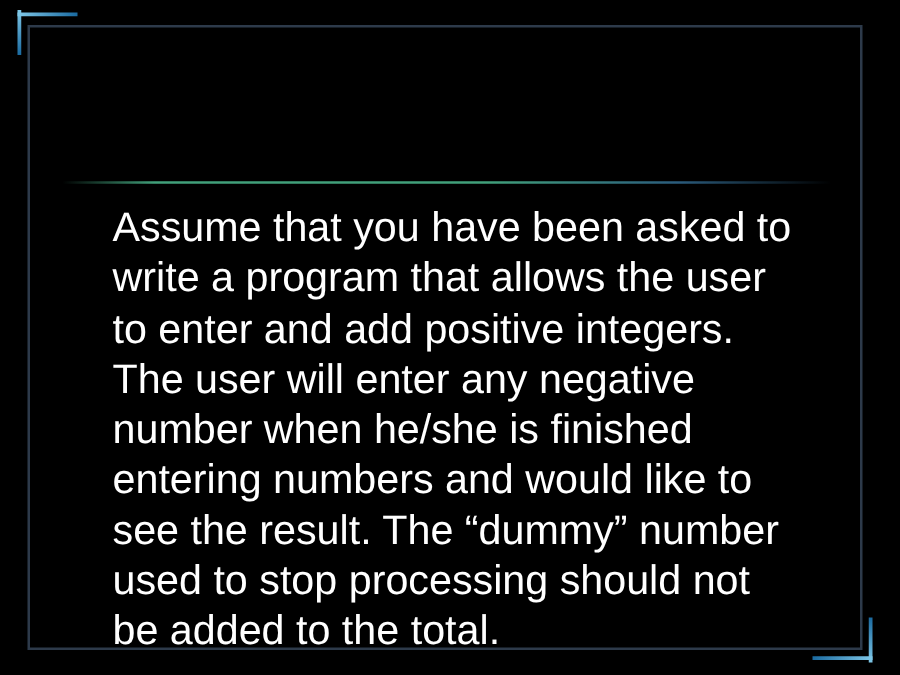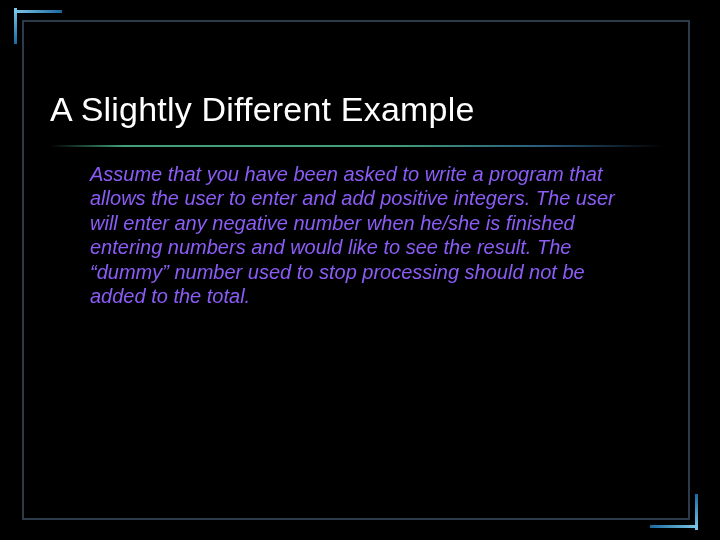--- a/index.html
+++ b/index.html
@@ -75,33 +75,31 @@
     color: #fff;
     font-size: 34px;
     font-weight: 400;
     letter-spacing: 0.2px;
   }
   .body {
     position: absolute;
     top: 162px;
     left: 90px;
     right: 75px;
-    color: #8b5cf6;
-    font-size: 20px;
+    color: #ffffff;
+    font-size: 33px;
     line-height: 1.22;
     font-weight: 400;
-    font-style: italic;
   }
 </style>
 </head>
 <body>
 
 <div class="slide">
   <div class="frame"></div>
   <div class="corner-tl-v"></div>
   <div class="corner-tl-h"></div>
   <div class="corner-br-v"></div>
   <div class="corner-br-h"></div>
 
-  <div class="title">A Slightly Different Example</div>
   <div class="divider"></div>
   <div class="body">Assume that you have been asked to write a program that allows the user to enter and add positive integers.  The user will enter any negative number when he/she is finished entering numbers and would like to see the result.  The “dummy” number used to stop processing should not be added to the total.</div>
 </div>
 
 </body></html>

